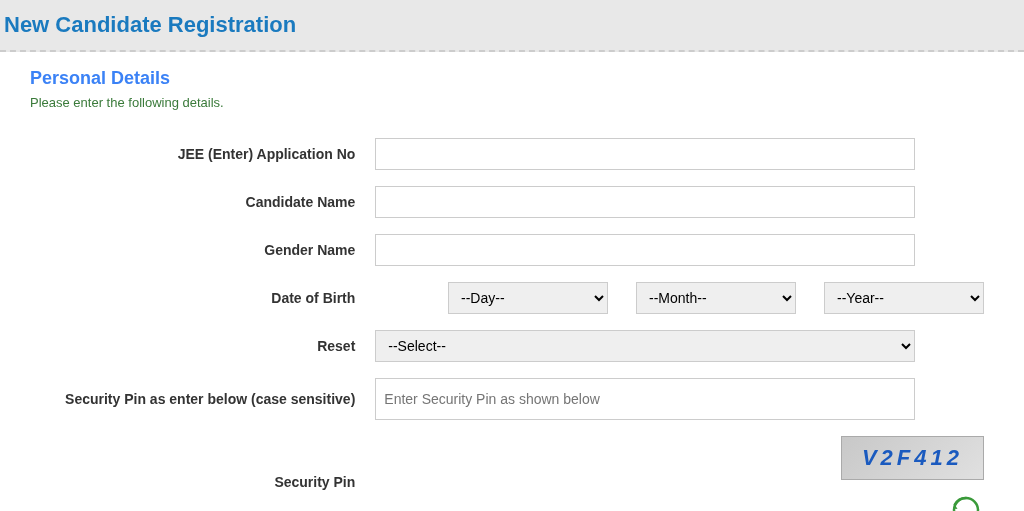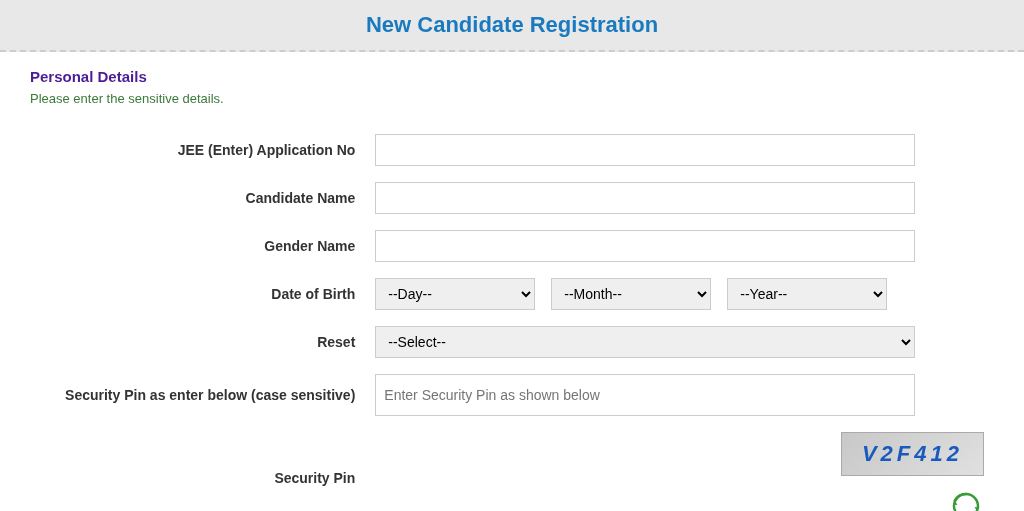--- a/index.html
+++ b/index.html
@@ -9,35 +9,35 @@
       background: #fff;
       color: #333;
     }
     .page-wrapper {
       max-width: 1024px;
       margin: 0 auto;
       background: #fff;
     }
     .header {
       background: #e8e8e8;
-      text-align: center;
-      padding: 12px 36px;
+      text-align: left;
+      padding: 12px 4px;
       border-bottom: 2px dashed #ccc;
     }
     .header-title {
       font-size: 22px;
       font-weight: bold;
       color: #1a7abf;
     }
     .content {
       padding: 16px 30px 30px 30px;
     }
     .section-title {
-      color: #4c1d95;
-      font-size: 15px;
+      color: #3b82f6;
+      font-size: 18px;
       font-weight: bold;
       margin-bottom: 6px;
     }
     .section-subtitle {
       color: #3a7a3a;
       font-size: 13px;
       margin-bottom: 20px;
     }
     .form-table {
       width: 100%;
@@ -63,21 +63,22 @@
     }
     .full-input {
       width: 540px;
       padding: 6px 8px;
       border: 1px solid #ccc;
       font-size: 14px;
       height: 32px;
     }
     .dob-row {
       display: flex;
-      gap: 16px;
+      gap: 28px;
+      justify-content: flex-end;
     }
     .dob-select {
       padding: 6px 8px;
       border: 1px solid #ccc;
       font-size: 14px;
       height: 32px;
       width: 160px;
     }
     .gender-select {
       width: 540px;
@@ -152,21 +153,21 @@
 </head>
 <body>
 
 <div class="page-wrapper">
   <div class="header">
     <span class="header-title">New Candidate Registration</span>
   </div>
 
   <div class="content">
     <div class="section-title">Personal Details</div>
-    <div class="section-subtitle">Please enter the sensitive details.</div>
+    <div class="section-subtitle">Please enter the following details.</div>
 
     <table class="form-table">
       <tbody>
 
         <tr>
           <td class="label-cell">JEE (Enter) Application No</td>
           <td class="input-cell">
             <input type="text" class="full-input" style="">
           </td>
         </tr>

